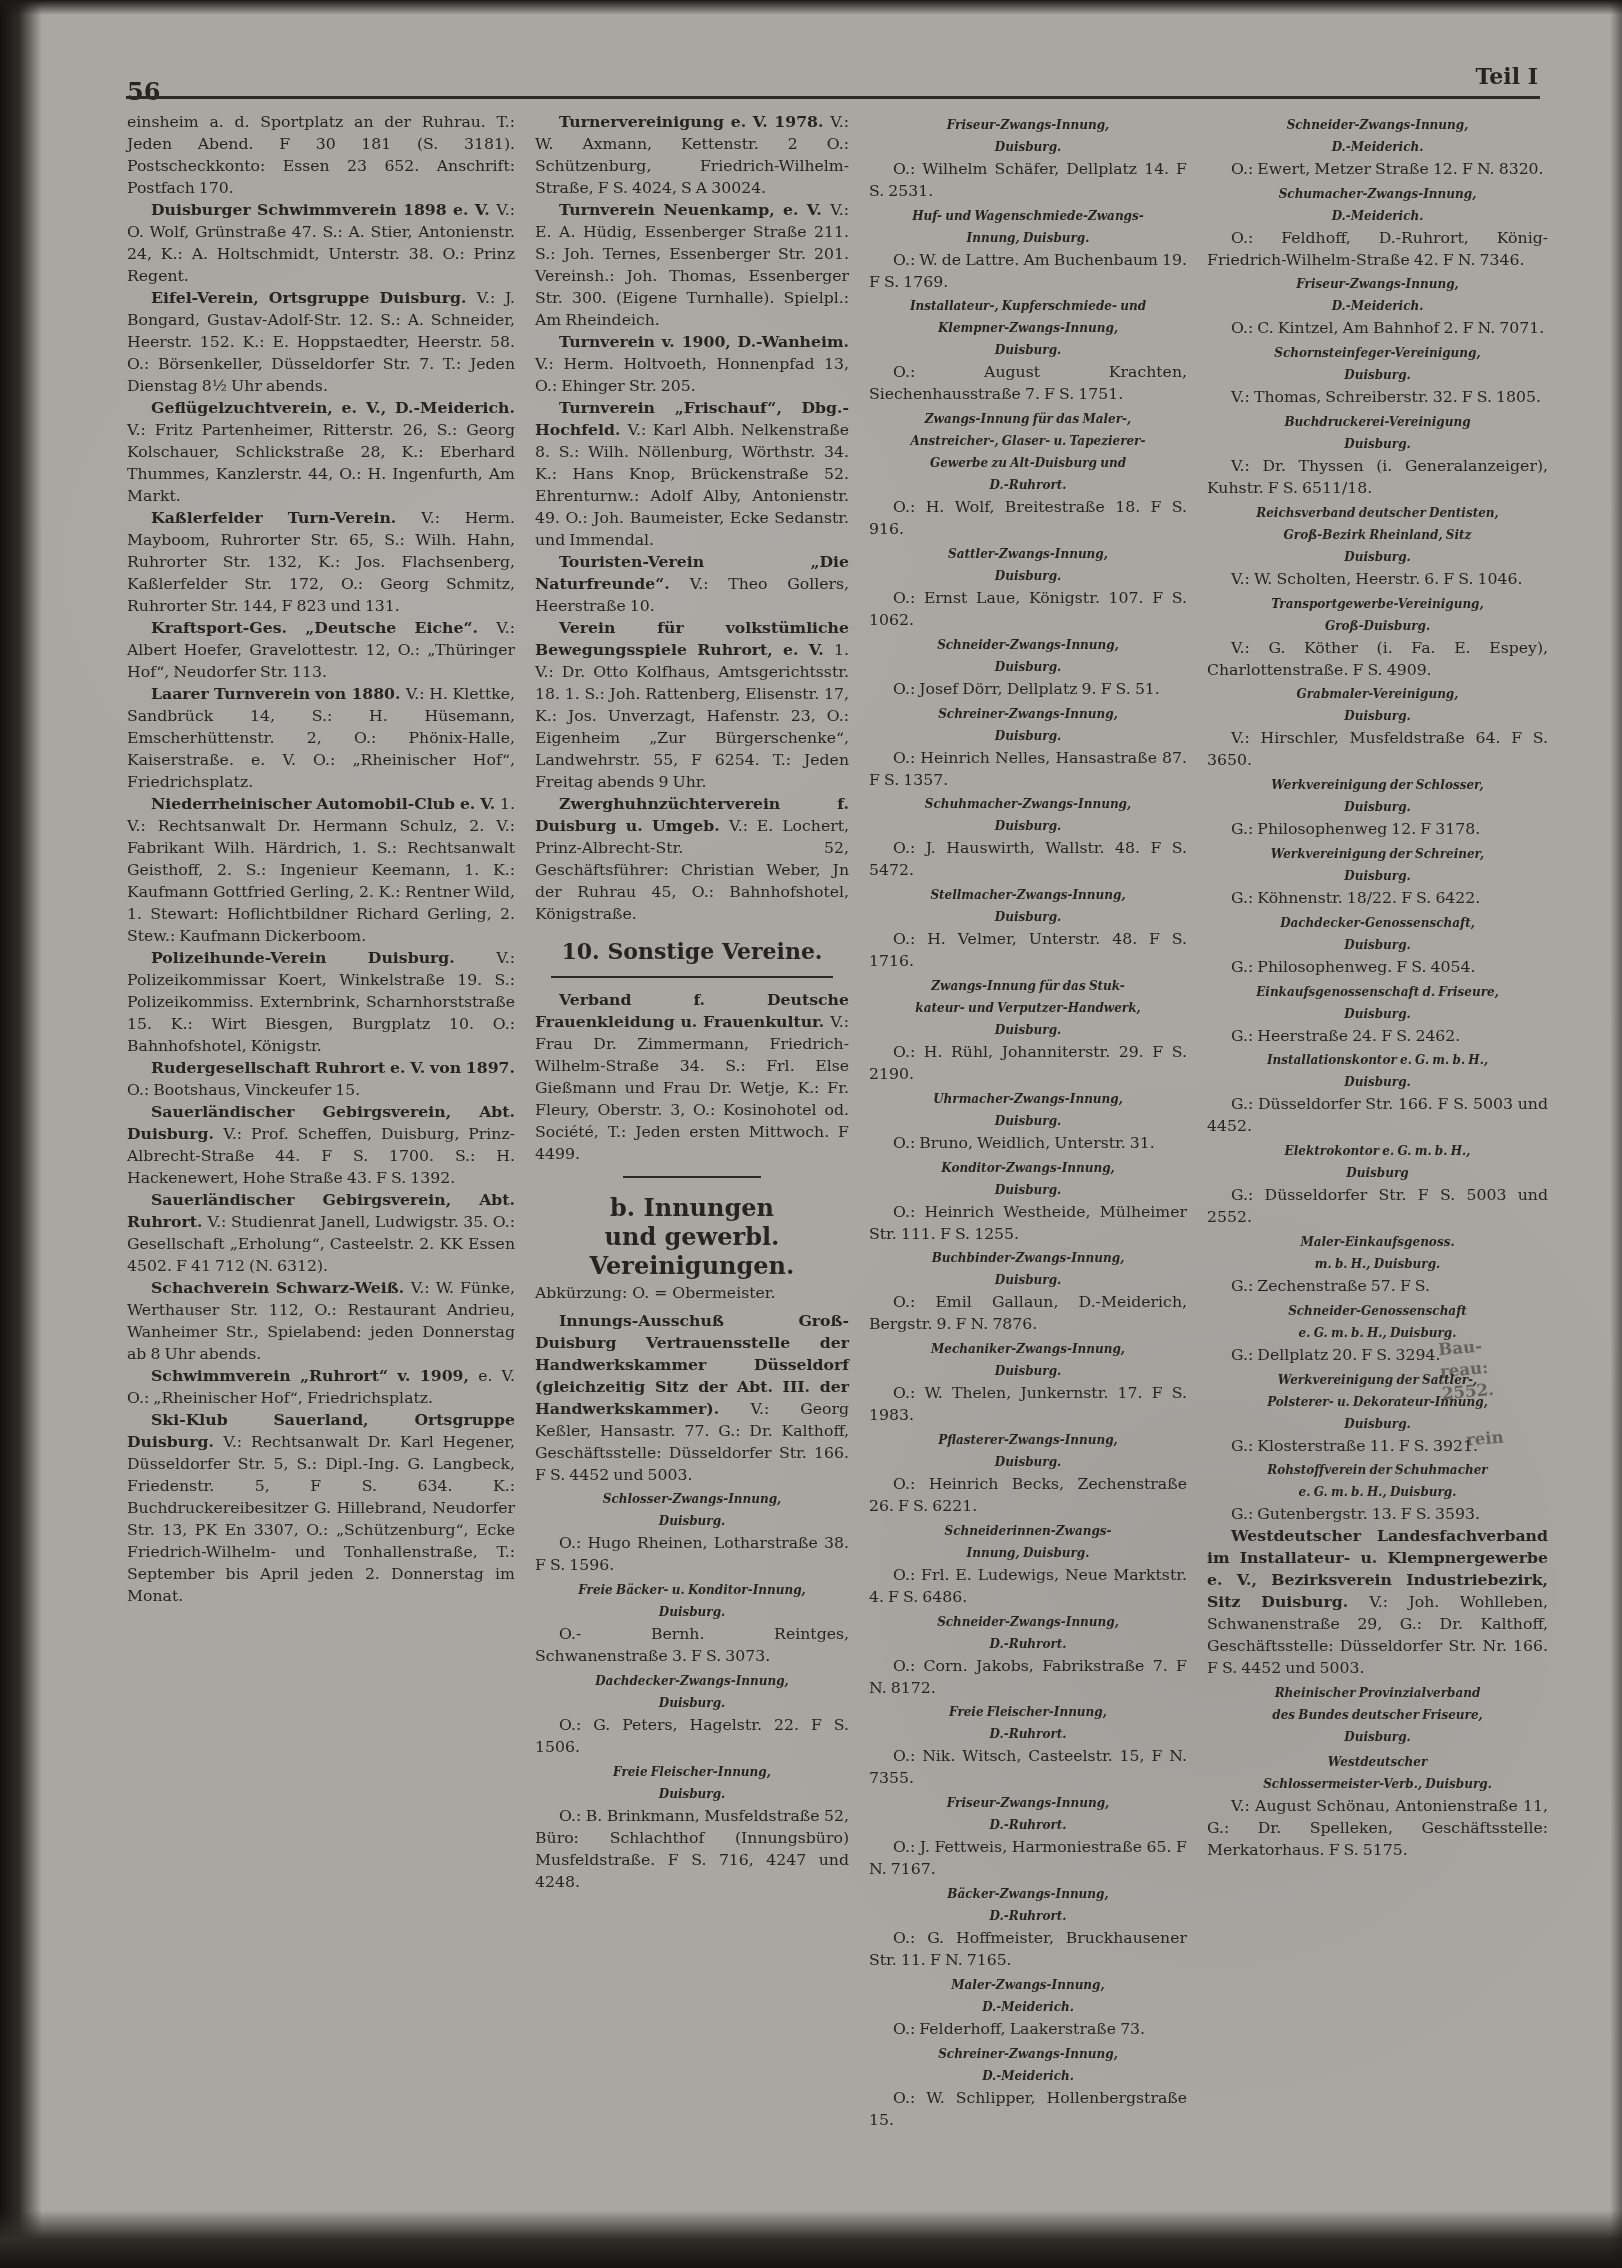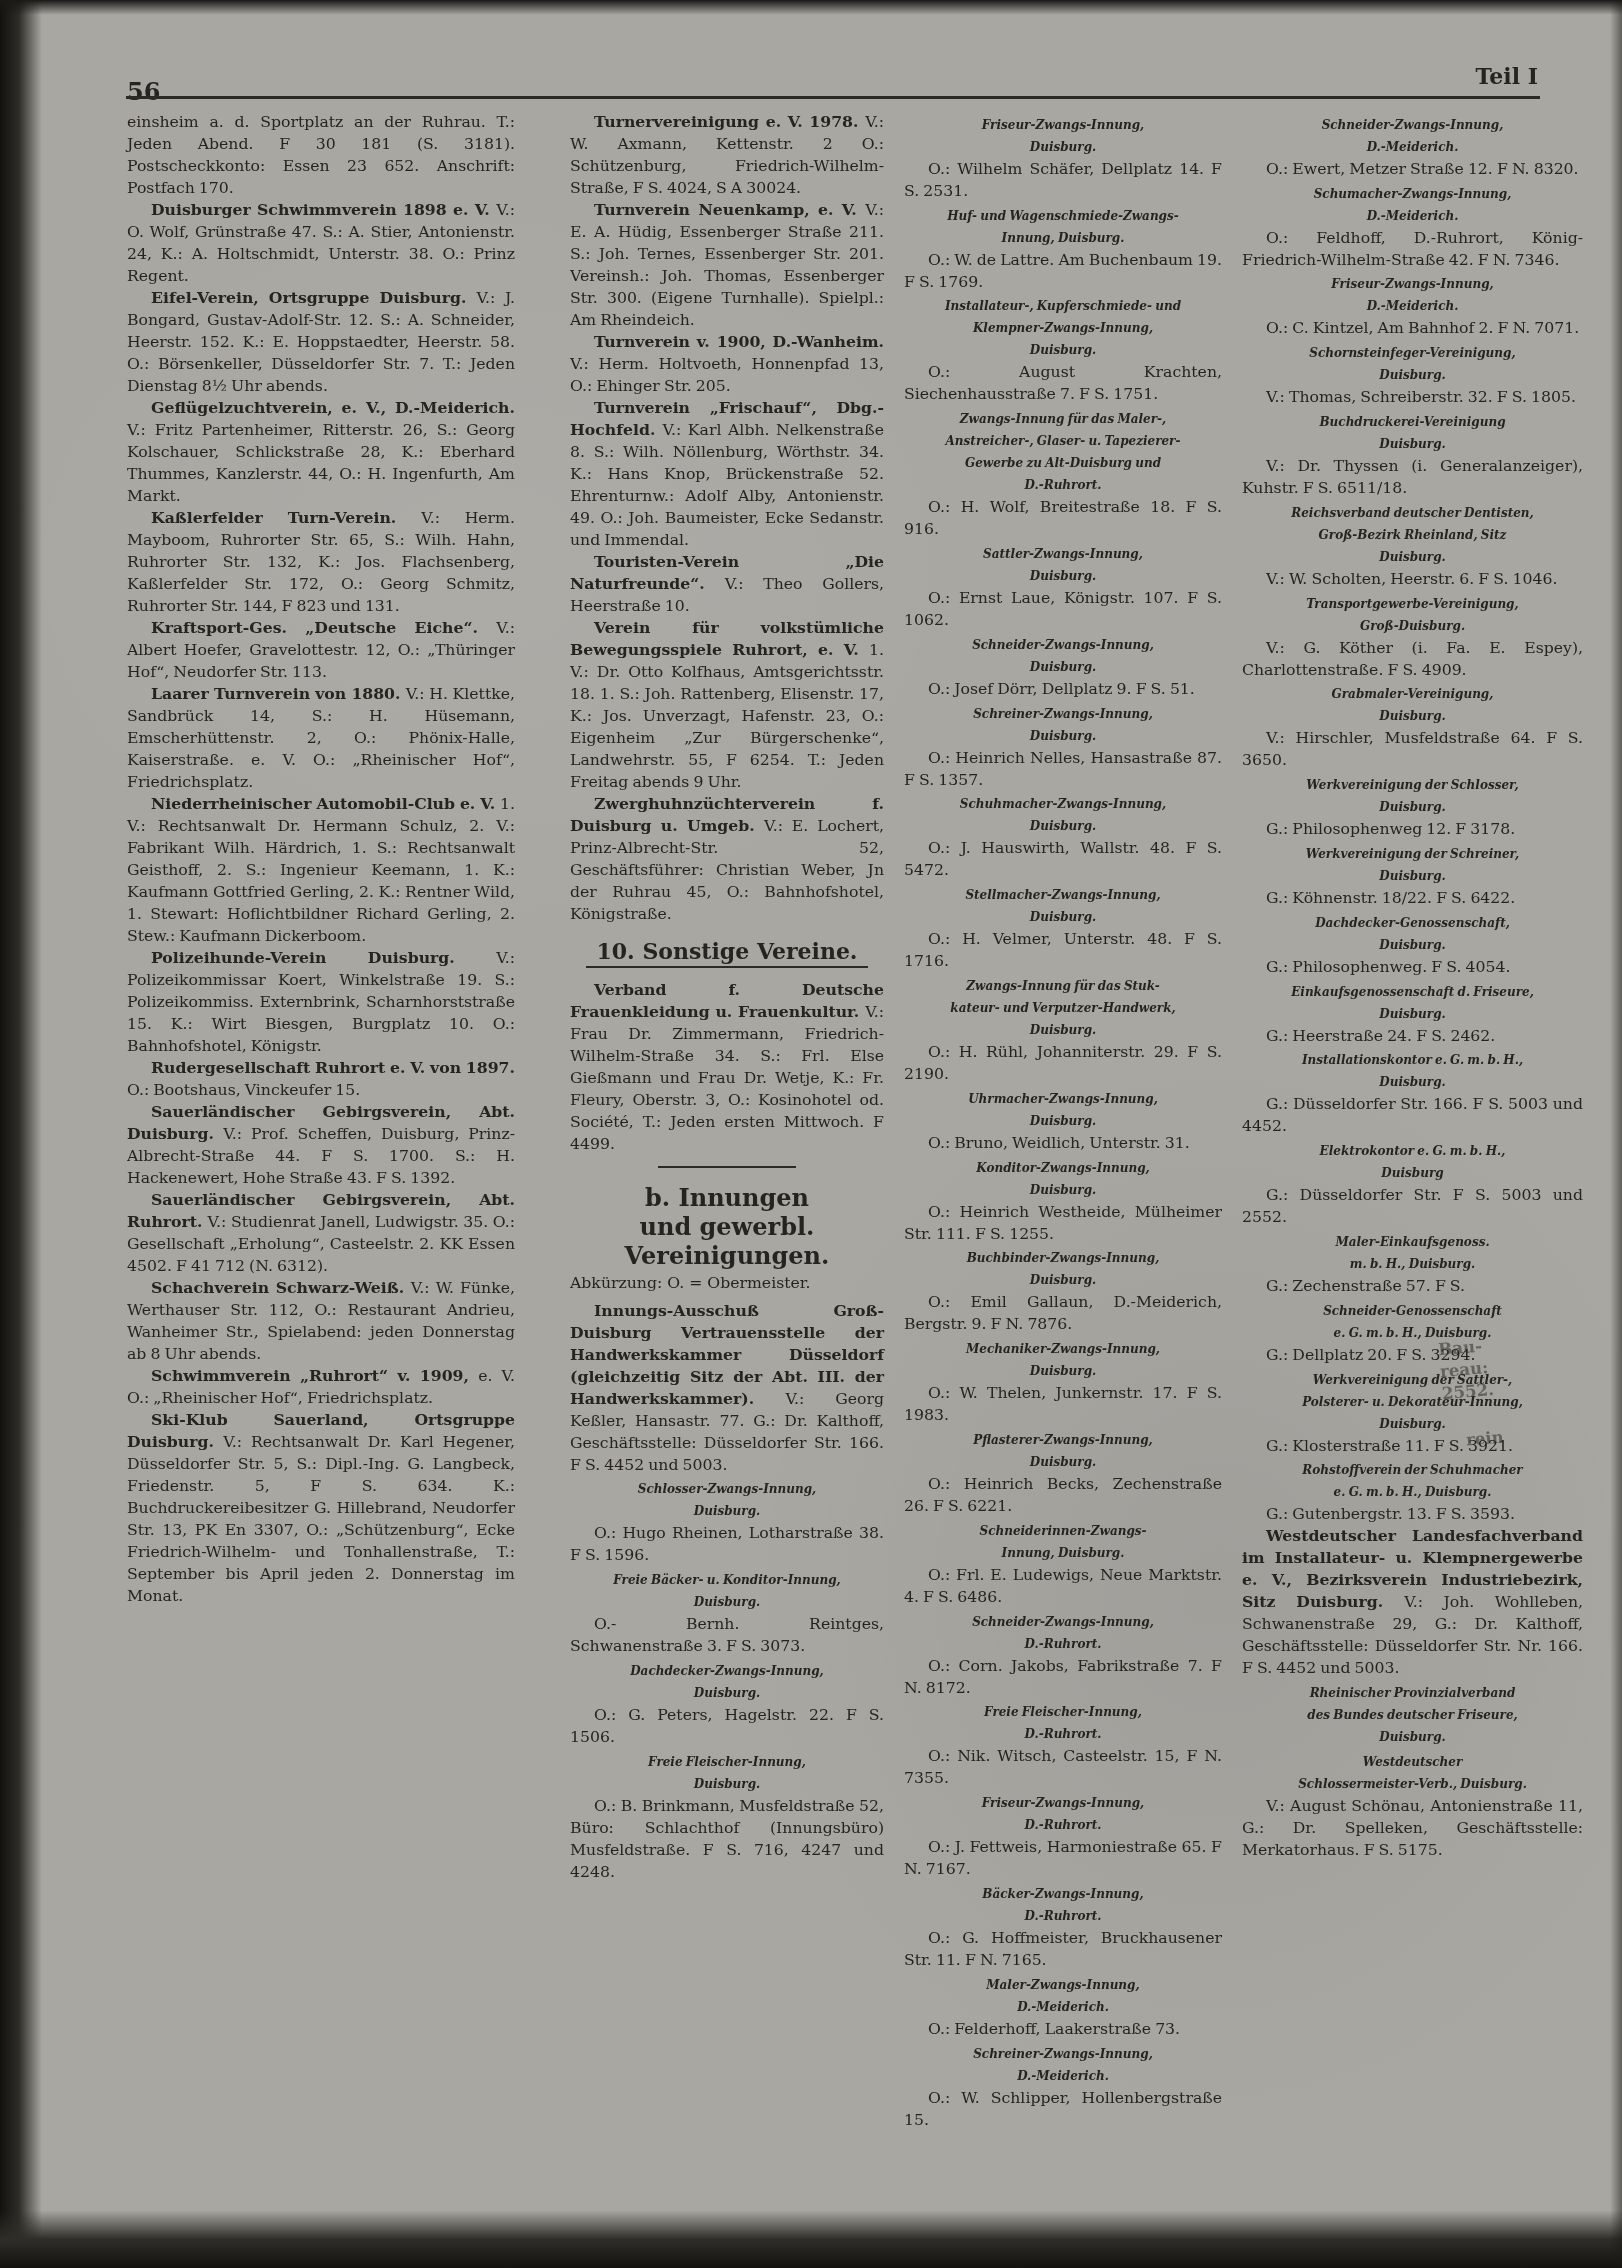--- a/index.html
+++ b/index.html
@@ -25,33 +25,33 @@
   .header{position:absolute;top:61px;left:127px;right:85px;height:31px;}
   .pageno{position:absolute;left:0;top:16px;font-weight:bold;font-size:24px;}
   .title{position:absolute;left:0;right:0;top:1.8px;text-align:center;font-weight:bold;font-size:22px;letter-spacing:0.9px;}
   .part{position:absolute;right:0;top:1.8px;font-weight:bold;font-size:22px;}
   .header-rule{position:absolute;top:96px;left:126px;right:83px;height:2.8px;background:#2c2a25;}
 
   .content{position:absolute;left:127px;top:111px;right:81px;bottom:52px;
     display:flex;align-items:flex-start;}
   .col{flex:none;}
   .col1{width:388px;}
-  .col2{width:314px;margin-left:35px;}
+  .col2{width:314px;}
   .col3{width:318px;}
   .col4{width:341px;}
   .divider{width:1.8px;background:#3d3b35;align-self:stretch;margin:0 10px;}
 
   .para{margin:0;text-align:justify;font-size:15.7px;line-height:22px;text-indent:24px;word-spacing:-0.9px;}
   .para.cont{text-indent:0;}
   .lead{font-weight:bold;}
   .chead{font-weight:bold;text-align:center;font-size:12px;line-height:22px;margin-top:2.8px;word-spacing:-0.9px;font-style:italic;}
   .sec-major{font-weight:bold;text-align:center;font-size:24px;line-height:29px;margin:14.8px 0 3.7px;}
   .note{margin:3.7px 0 7.4px;text-align:left;font-size:15.7px;text-indent:0;}
   .sec-minor{font-weight:bold;text-align:center;font-size:22px;line-height:26px;
-    margin:13px auto 11px;border-bottom:2.8px solid #2c2a25;padding-bottom:2px;width:90%;}
+    margin:13px auto 11px;border-bottom:2.8px solid #2c2a25;padding-bottom:12px;width:90%;}
   .hr-short{width:138px;height:1.8px;background:#2c2a25;margin:11px auto 9.2px;}
 
   .bleed{position:absolute;color:rgba(45,43,38,0.55);font-weight:bold;font-size:16.6px;
     line-height:22px;transform:rotate(-5deg);}
   .bleed div{white-space:nowrap;}
 </style>
 </head>
 <body>
 
 <div class="page">

